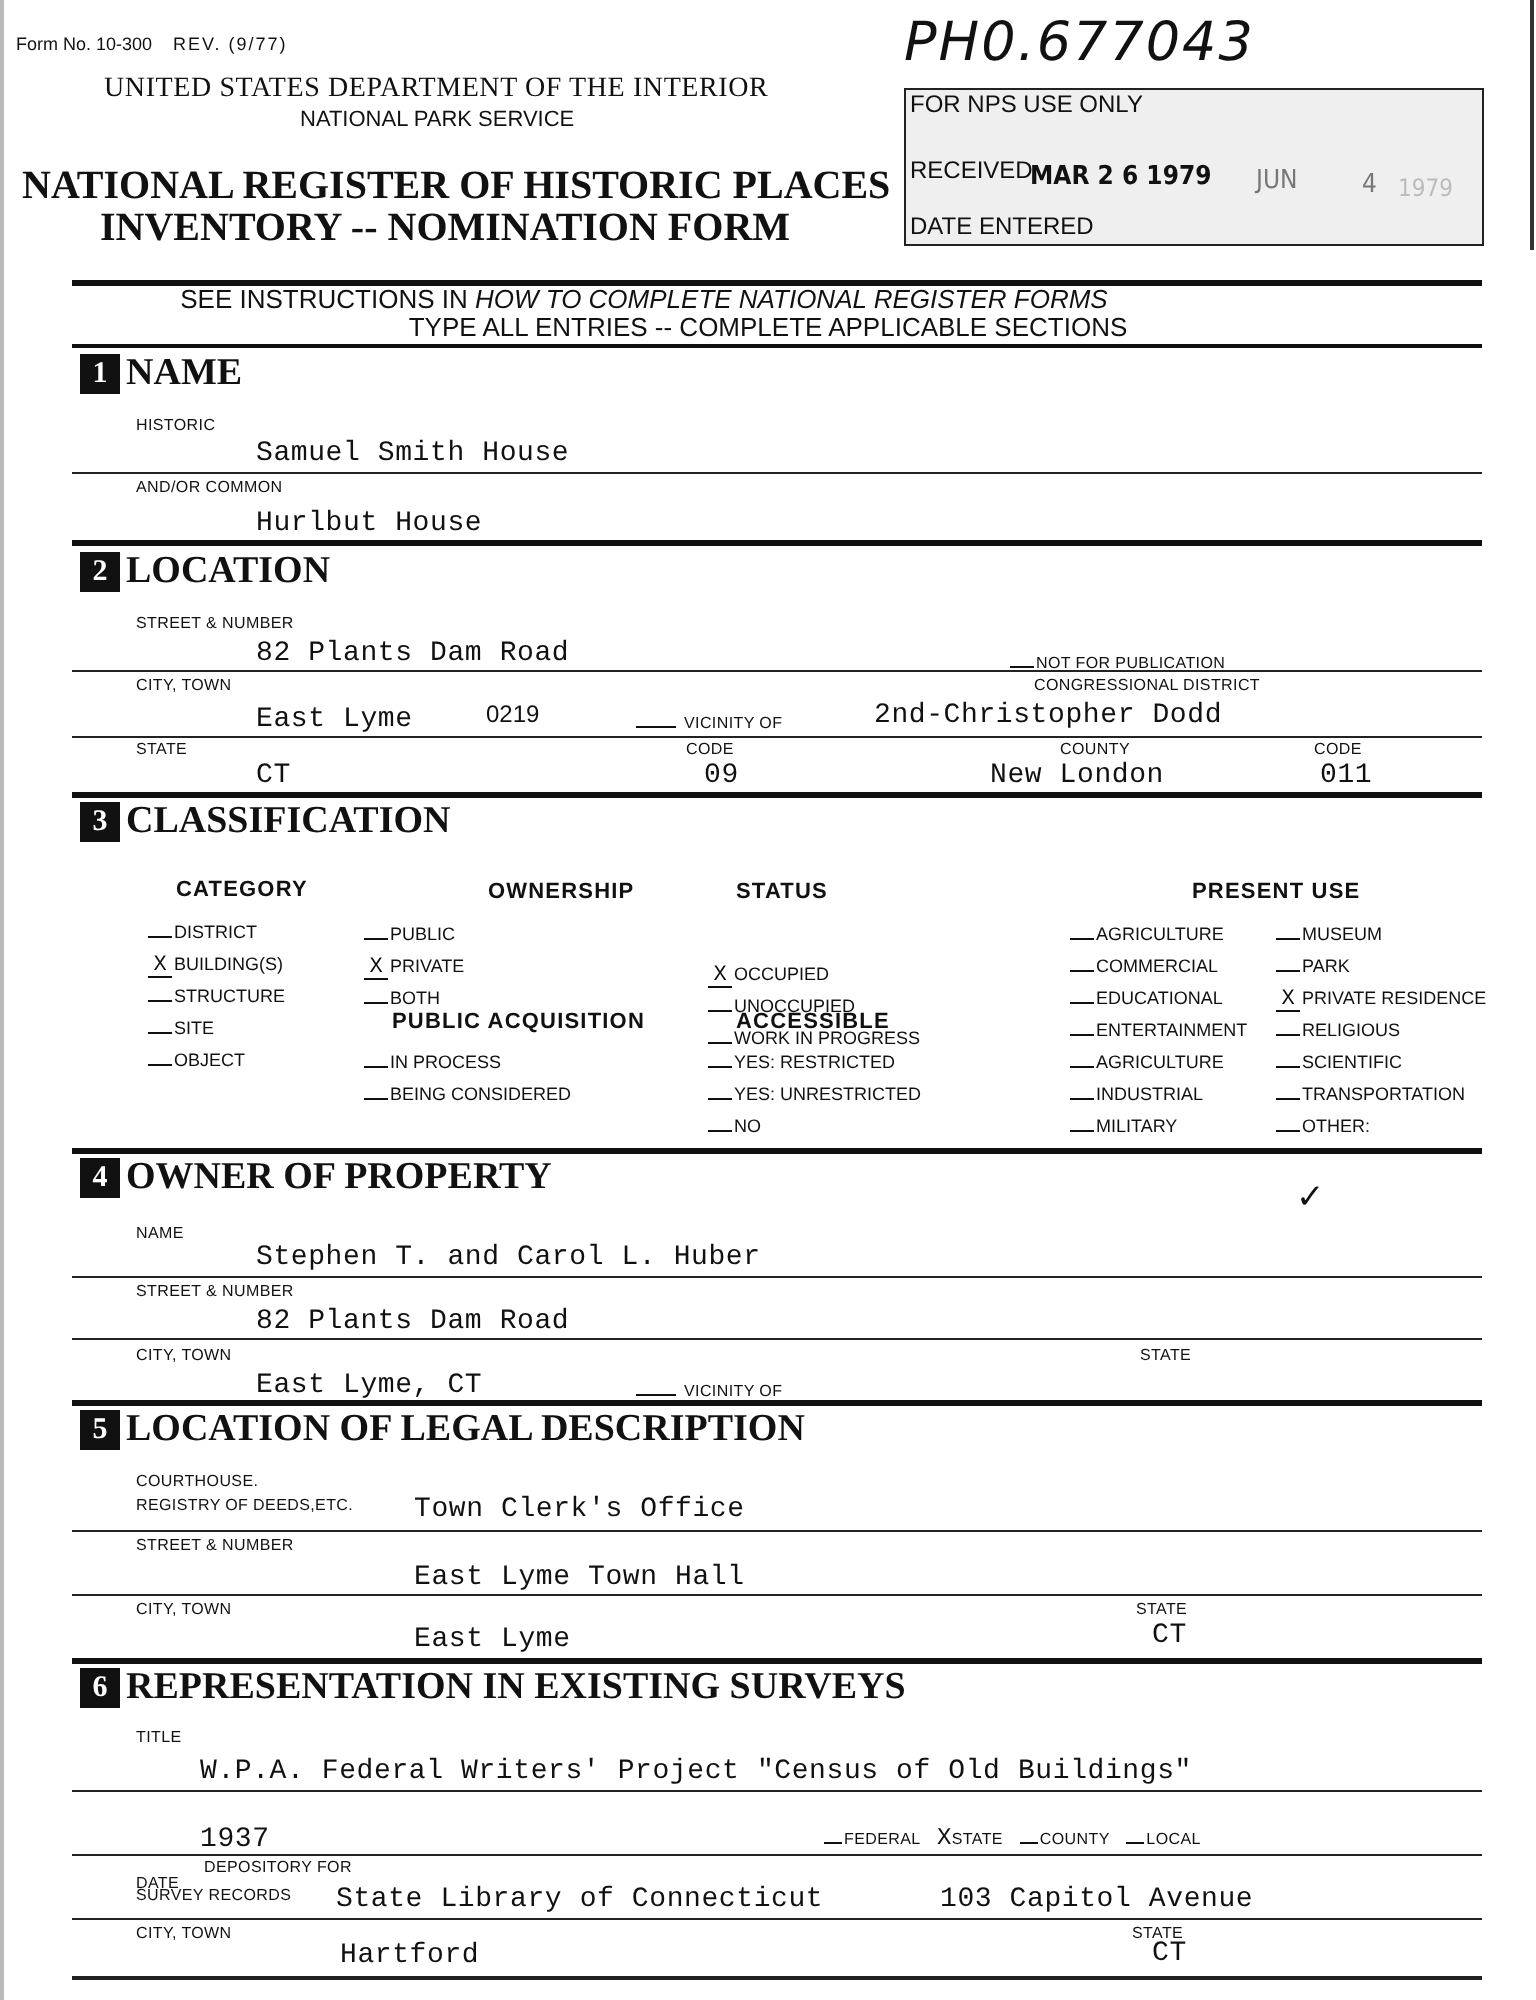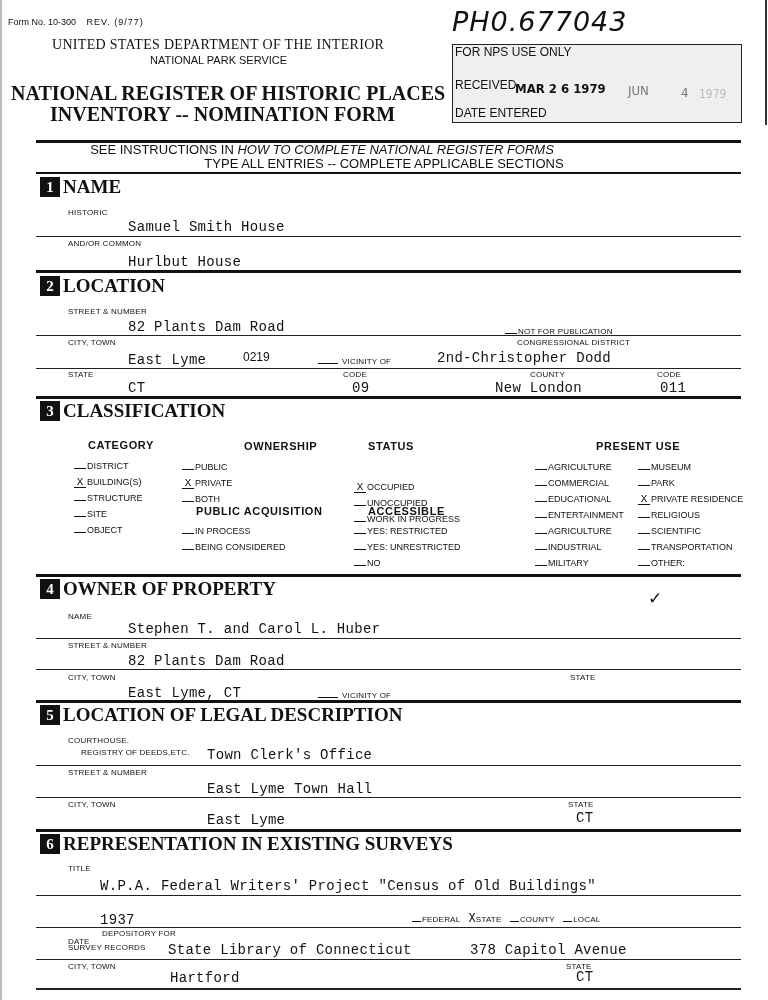--- a/index.html
+++ b/index.html
@@ -161,21 +161,21 @@
 <div class="abs lbl" style="left:68px;top:673px;">CITY, TOWN</div>
 <div class="abs lbl" style="left:570px;top:673px;">STATE</div>
 <div class="abs mono" style="left:128px;top:685px;">East Lyme, CT</div>
 <div class="abs lbl" style="left:318px;top:689px;"><span class="blank" style="width:20px;margin-right:4px;"></span><span>VICINITY OF</span></div>
 <div class="rule thick" style="top:700px;"></div>
 
 <div class="abs" style="left:40px;top:704px;">
   <span class="secbox">5</span><span class="sectitle">LOCATION OF LEGAL DESCRIPTION</span>
 </div>
 <div class="abs lbl" style="left:68px;top:736px;">COURTHOUSE.</div>
-<div class="abs lbl" style="left:68px;top:748px;margin-left:13px;">REGISTRY OF DEEDS,ETC.</div>
+<div class="abs lbl" style="left:68px;top:748px;">REGISTRY OF DEEDS,ETC.</div>
 <div class="abs mono" style="left:207px;top:747px;">Town Clerk's Office</div>
 <div class="rule" style="top:765px;"></div>
 <div class="abs lbl" style="left:68px;top:768px;">STREET &amp; NUMBER</div>
 <div class="abs mono" style="left:207px;top:781px;">East Lyme Town Hall</div>
 <div class="rule" style="top:797px;"></div>
 <div class="abs lbl" style="left:68px;top:800px;">CITY, TOWN</div>
 <div class="abs lbl" style="left:568px;top:800px;">STATE</div>
 <div class="abs mono" style="left:207px;top:812px;">East Lyme</div>
 <div class="abs mono" style="left:576px;top:810px;">CT</div>
 <div class="rule thick" style="top:829px;"></div>
@@ -191,19 +191,19 @@
 <div class="abs lbl" style="left:412px;top:912px;">
   <span><span class="blank" style="width:9px;"></span><span>FEDERAL</span></span>
   <span style="margin-left:6px;"><span style="font-family:'Liberation Mono',monospace;font-size:12px;">X</span><span>STATE</span></span>
   <span style="margin-left:6px;"><span class="blank" style="width:9px;"></span><span>COUNTY</span></span>
   <span style="margin-left:6px;"><span class="blank" style="width:9px;"></span><span>LOCAL</span></span>
 </div>
 <div class="rule" style="top:927px;"></div>
 <div class="abs lbl" style="left:68px;top:929px;padding-left:34px;">DEPOSITORY FOR</div>
 <div class="abs lbl" style="left:68px;top:943px;">SURVEY RECORDS</div>
 <div class="abs mono" style="left:168px;top:942px;">State Library of Connecticut</div>
-<div class="abs mono" style="left:470px;top:942px;">378 Capitol Avenue</div>
+<div class="abs mono" style="left:470px;top:942px;">103 Capitol Avenue</div>
 <div class="rule" style="top:959px;"></div>
 <div class="abs lbl" style="left:68px;top:962px;">CITY, TOWN</div>
 <div class="abs lbl" style="left:566px;top:962px;">STATE</div>
 <div class="abs mono" style="left:170px;top:970px;">Hartford</div>
 <div class="abs mono" style="left:576px;top:969px;">CT</div>
 <div class="rule" style="top:988px;height:2px;"></div>
 
 </body></html>

